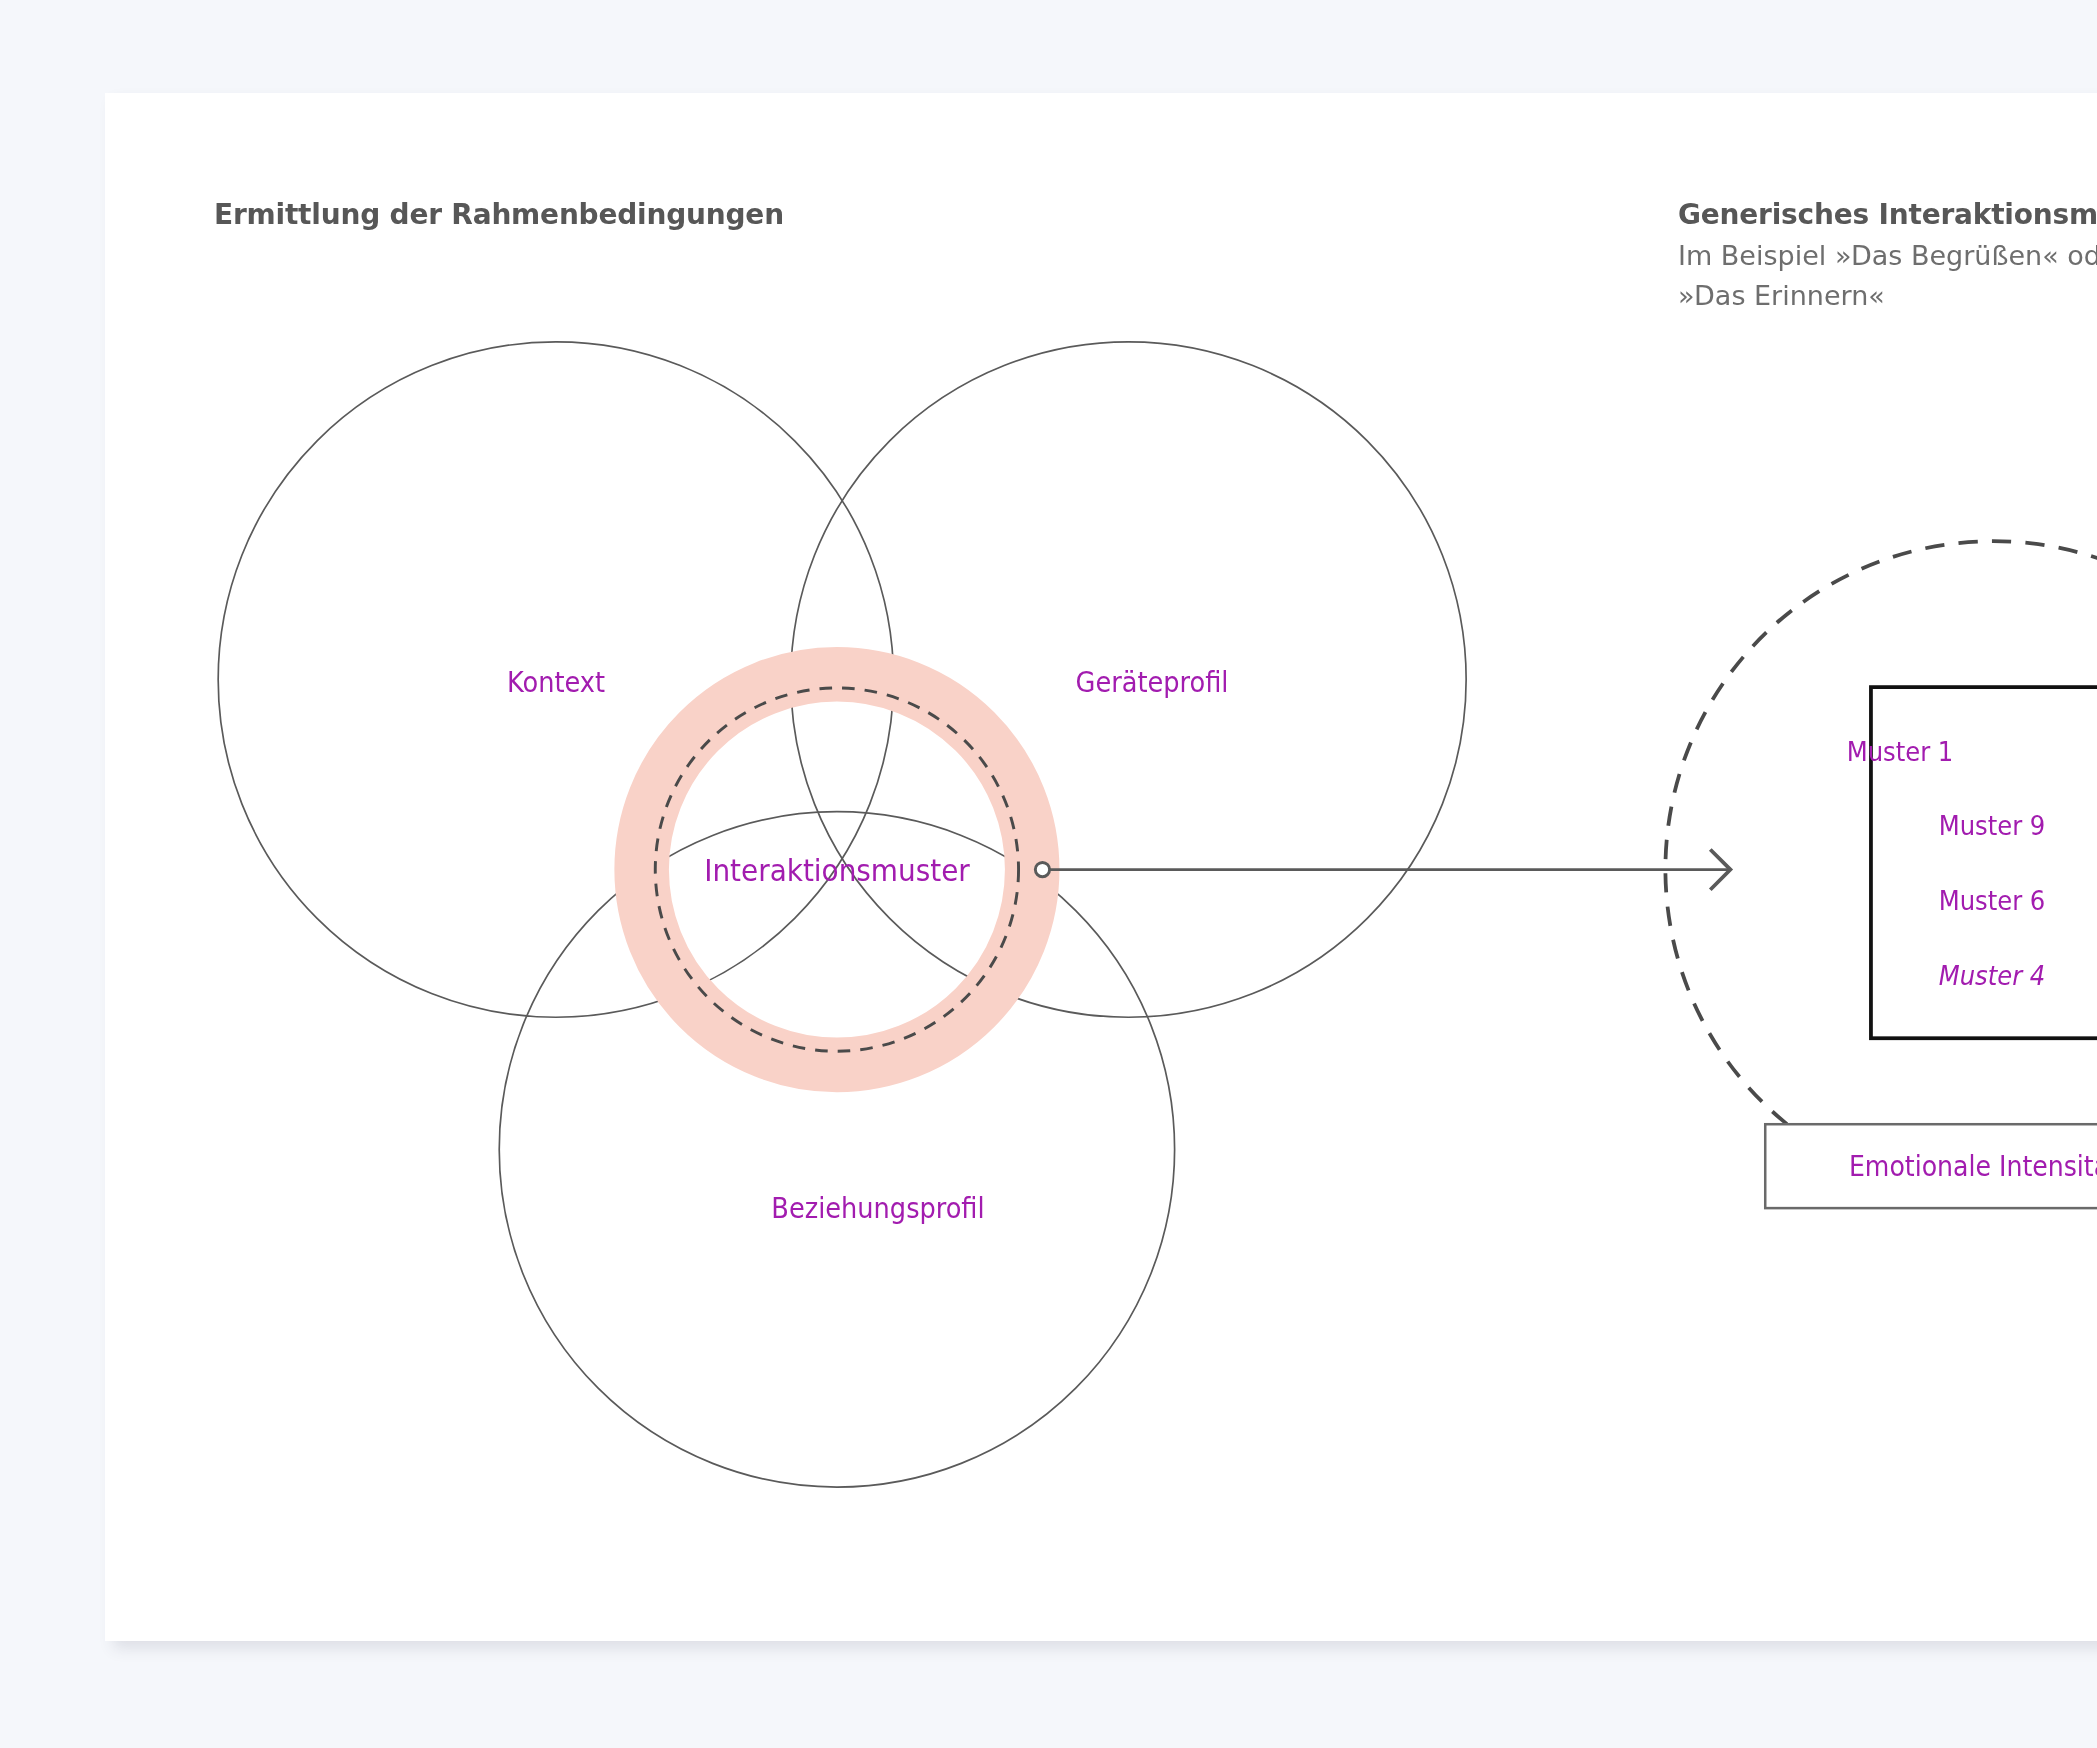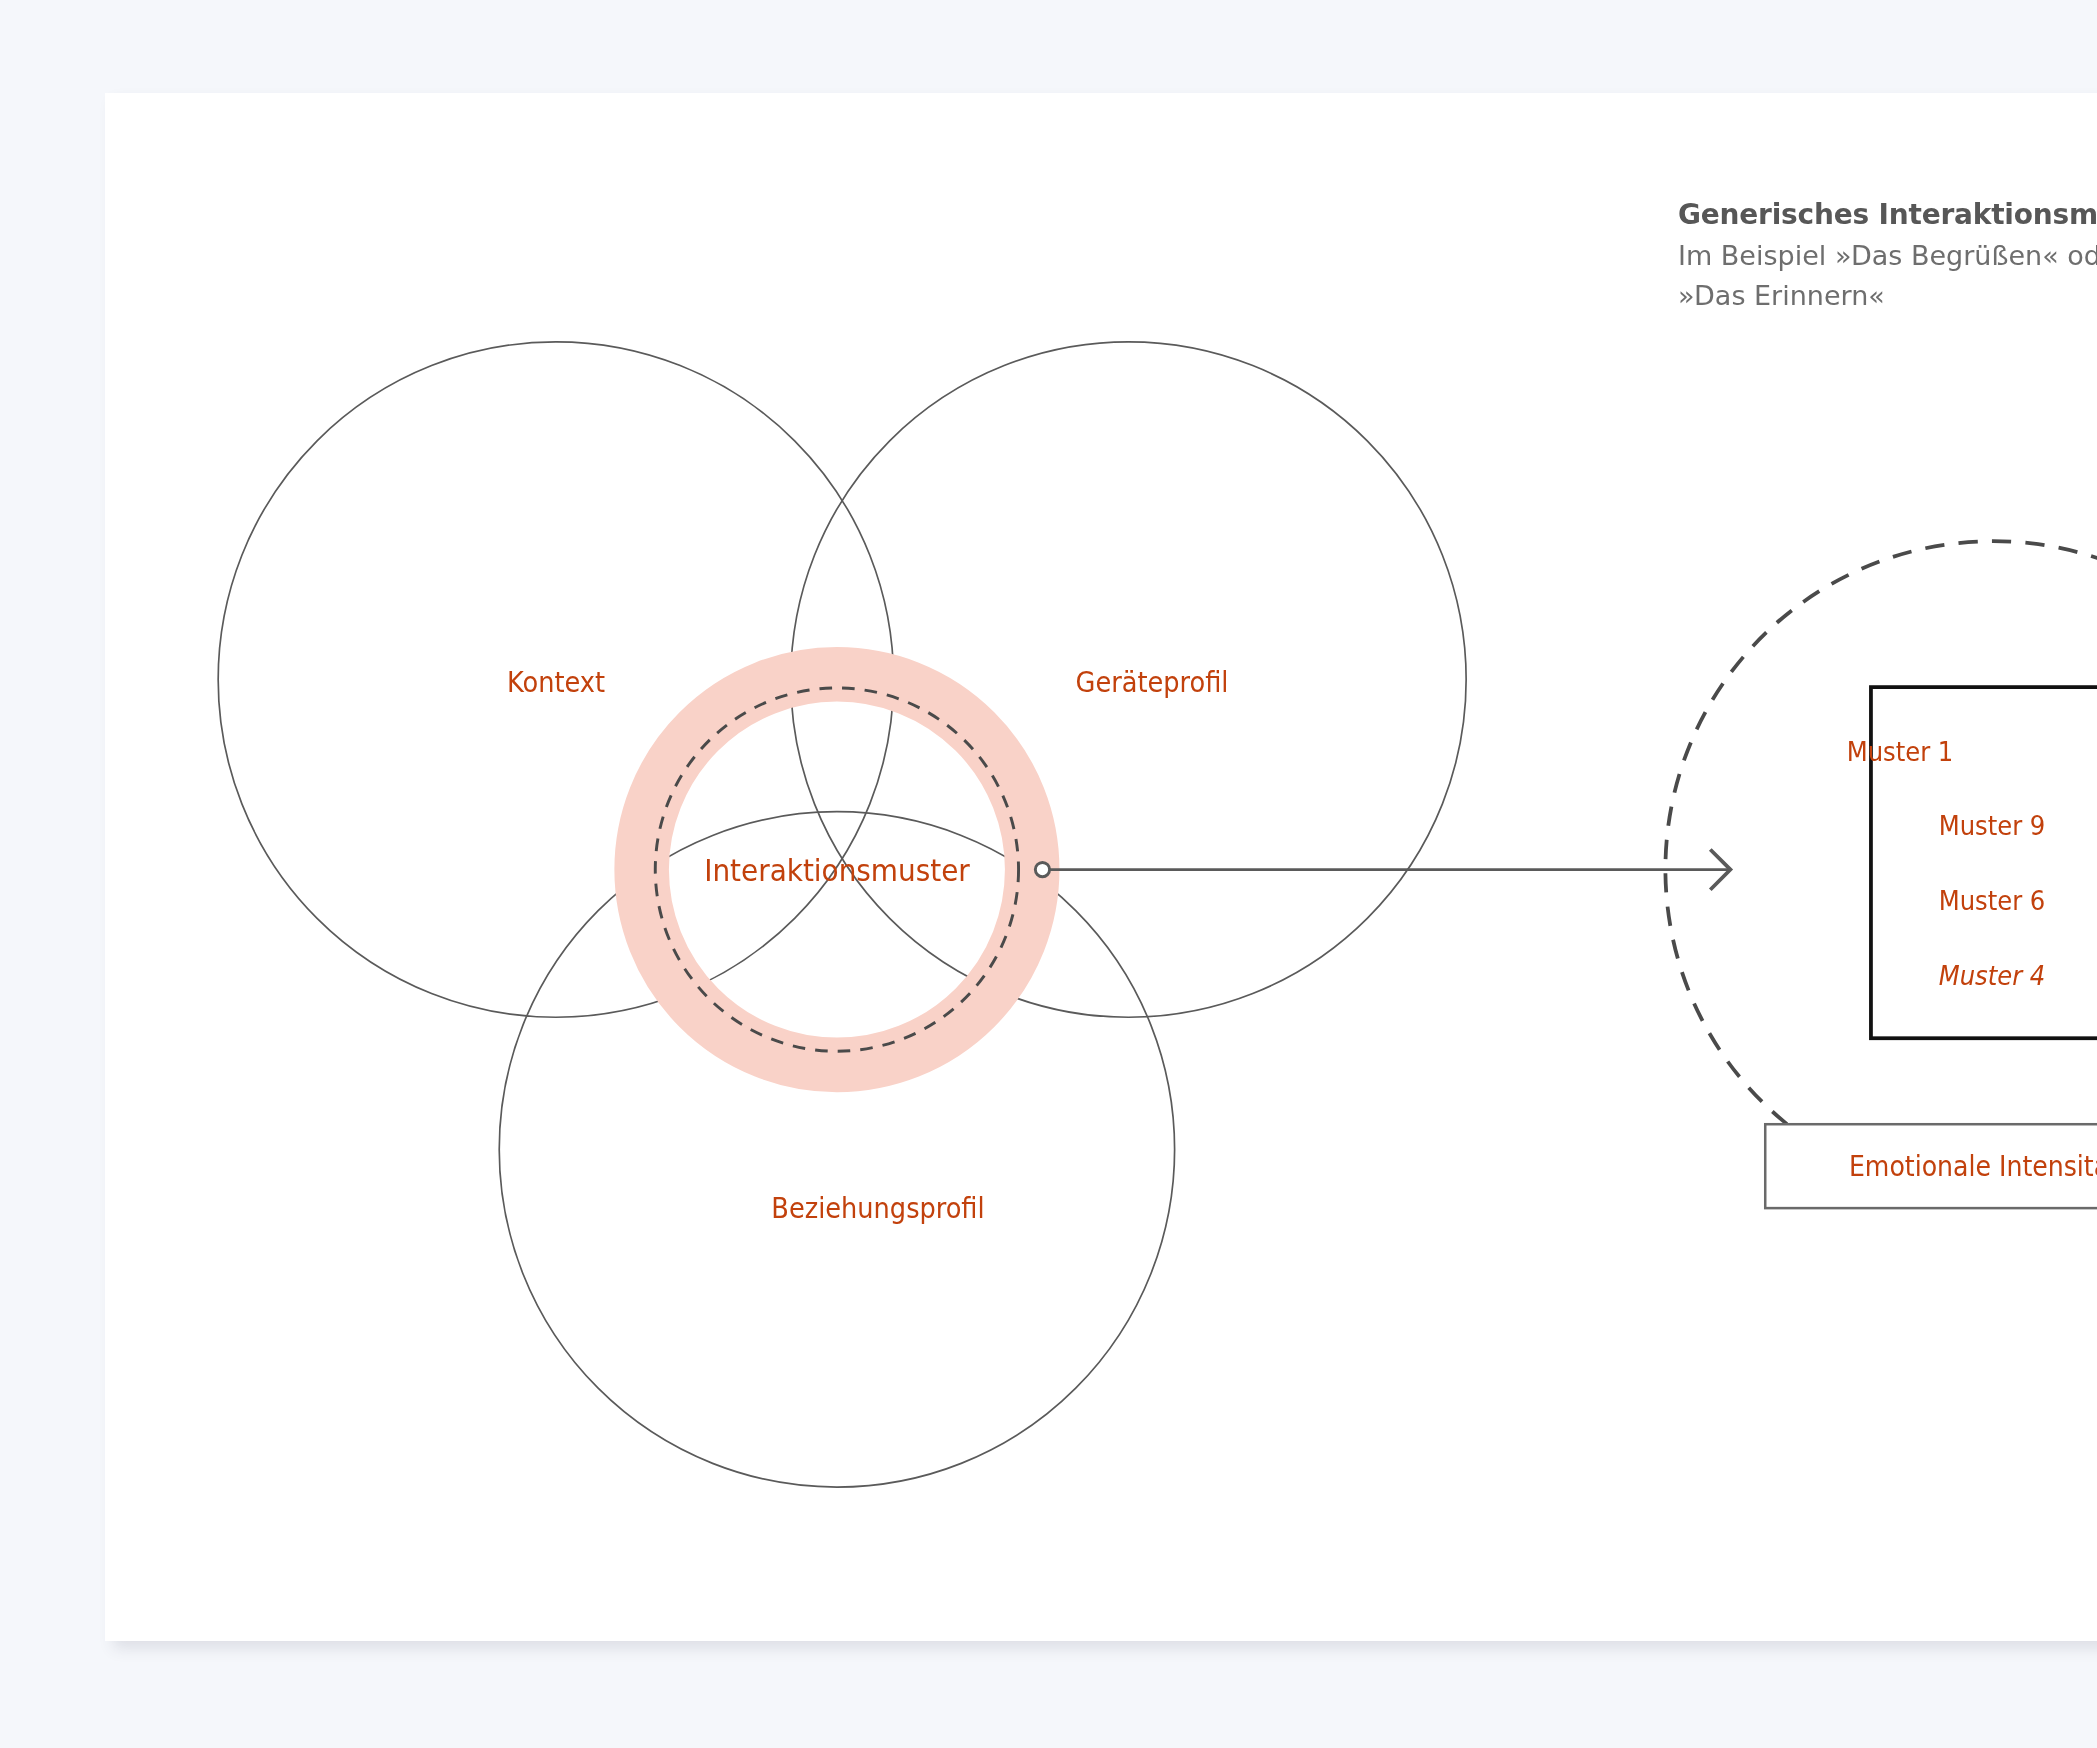--- a/index.html
+++ b/index.html
@@ -121,21 +121,21 @@
     fill: #ffffff;
     stroke: #6a6a6a;
     stroke-width: 6;
   }
 
   
   .lbl {
     position: absolute;
     font-family: "DejaVu Sans Condensed", "DejaVu Sans", sans-serif;
     font-weight: normal;
-    color: #c2410c;
+    color: #a21caf;
     white-space: nowrap;
     transform: translate(-50%, -50%);
     font-size: 28px;
   }
 
   .lbl-venn      { font-size: 28.5px; }
   .lbl-focus     { font-size: 31px; }
   .lbl-muster    { font-size: 27px; }
   .lbl-intensity { font-size: 28px; }
 </style>
@@ -160,20 +160,23 @@
 
     <line class="connector-line" id="conn-line" x1="2502" y1="2073" x2="4125" y2="2073" stroke="#5A5A5A"></line>
     <circle class="connector-dot" id="conn-dot" cx="2485" cy="2073" r="17" stroke="#5A5A5A"></circle>
     <polyline class="connector-head" id="conn-head" points="4077,2025 4125,2073 4077,2121" stroke="#5A5A5A"></polyline>
 
     <rect class="muster-box" id="muster-box" x="4460" y="1638" width="575" height="837" stroke="#111111"></rect>
 
     <rect class="intensity-box" id="intensity-box" x="4208" y="2680" width="1045" height="200" stroke="#6A6A6A"></rect>
   </svg>
 
+  <div class="heading-block" id="heading-left">
+    <div class="heading-title">Ermittlung der Rahmenbedingungen</div>
+  </div>
 
   <div class="heading-block" id="heading-right">
     <div class="heading-title">Generisches Interaktionsmuster</div>
     <div class="heading-sub">Im Beispiel »Das Begrüßen« oder</div>
     <div class="heading-sub" style="margin-top:1.7px;">»Das Erinnern«</div>
   </div>
 
   <div class="lbl lbl-venn" id="lbl-venn-0" style="left: 556px; top: 682px;">Kontext</div>
 
   <div class="lbl lbl-venn" id="lbl-venn-1" style="left: 1128px; top: 682px; margin-left: 24px;">Geräteprofil</div>

